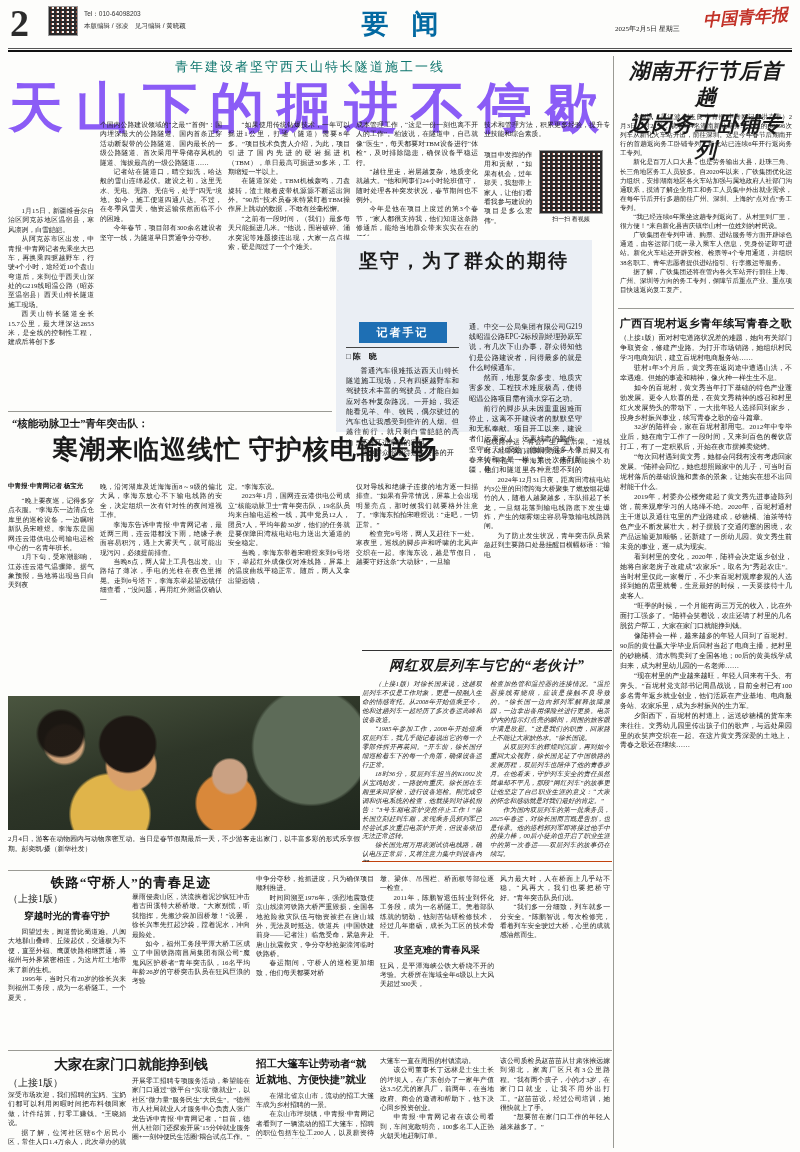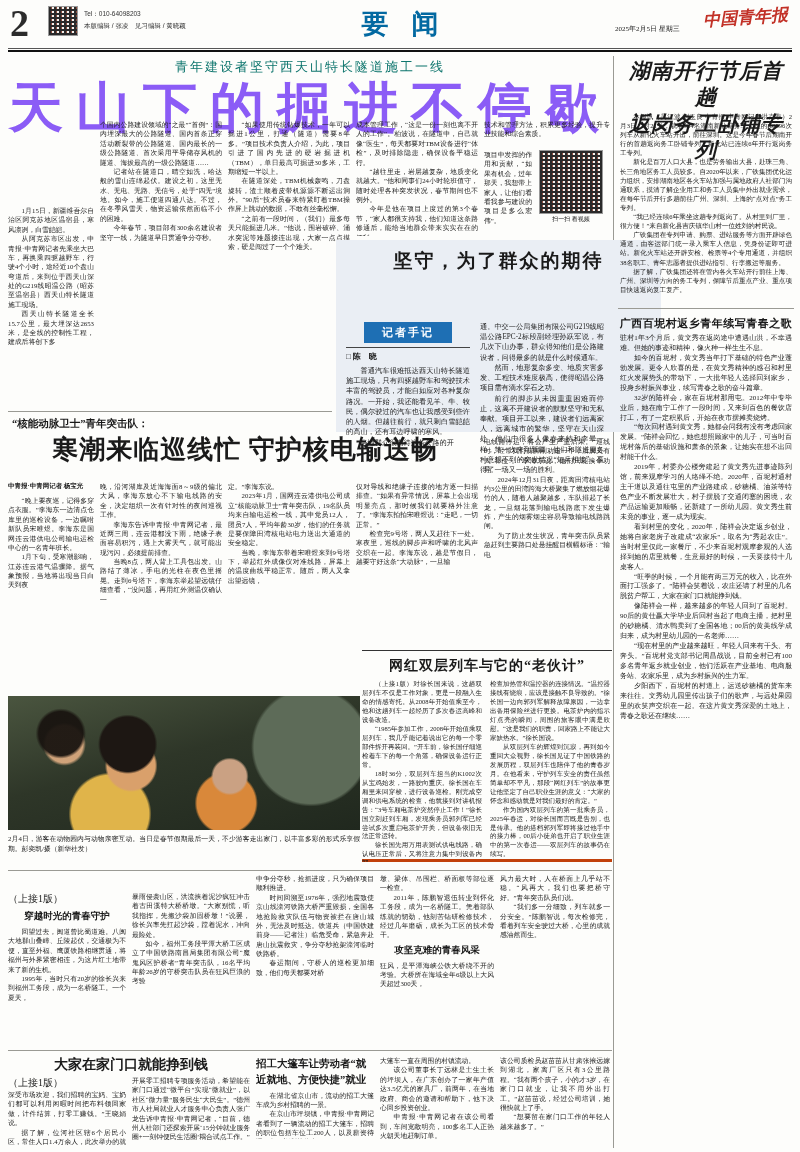--- a/index.html
+++ b/index.html
@@ -62,21 +62,21 @@
       radial-gradient(circle at 15% 28%, rgba(25,20,16,.95) 0 7%, transparent 8%),
       radial-gradient(circle at 16% 36%, rgba(216,168,126,.95) 0 6%, transparent 7%),
       radial-gradient(circle at 34% 36%, #1d1713 0 11%, transparent 12%),
       radial-gradient(circle at 35% 52%, #d9a06b 0 10%, transparent 11%),
       radial-gradient(circle at 29% 88%, #e0b44a 0 14%, transparent 15%),
       radial-gradient(circle at 63% 60%, #caa183 0 7%, transparent 8%),
       radial-gradient(circle at 62% 80%, #d9883a 0 12%, transparent 13%),
       radial-gradient(circle at 86% 38%, #5d6b58 0 18%, transparent 19%),
       linear-gradient(165deg,#4a553f 0%,#2e3628 45%,#20281e 100%); }
   .qr-caption { font-size:6px; text-align:center; margin-top:1px; }
-  .boxed { border-top:1px solid #333; border-bottom:3px solid #c2410c; }
+  .boxed { border-top:1px solid #333; border-bottom:1px solid #c2410c;font-style:italic; }
 </style>
 </head>
 <body>
 
 <div class="page">
 
   <div class="abs pagenum" style="left:10px;top:4px;">2</div>
   <div class="abs qr" style="left:48px;top:6px;width:30px;height:30px;"></div>
   <div class="abs contact" style="left:84px;top:8px;">
     <div>Tel：010-64098203</div>
@@ -118,21 +118,21 @@
     <div class="col cont" style="width:48px;height:86px;">
         <p>项目中发挥的作用和贡献，“如果有机会，过年那天，我想带上家人，让他们看看我参与建设的项目是多么宏伟”。</p>
       </div>
     <div style="width:72px;">
       <div class="qr" style="width:64px;height:64px;margin:0 auto;"></div>
       <div class="qr-caption">扫一扫 看视频</div>
     </div>
   </div>
   <div class="hline" style="left:8px;top:411px;width:324px;"></div>
 
-  <div class="abs notebox" style="left:336px;top:240px;width:325px;height:192px;">
+  <div class="abs notebox" style="left:336px;top:240px;width:256px;height:192px;">
     <div class="title">坚守，为了群众的期待</div>
     <div style="display:flex;gap:10px;margin-top:48px;">
       <div style="width:124px;">
         <div style="text-align:center;margin-bottom:2px;"><span class="tag-blue">记者手记</span></div>
         <div class="byline-rule"></div>
         <div class="note-author">□ 陈　晓</div>
         <div class="col" style="height:112px;">
             <p>普通汽车很难抵达西天山特长隧道施工现场，只有四驱越野车和驾驶技术丰富的驾驶员，才能自如应对各种复杂路况。一开始，我还能看见羊、牛、牧民，偶尔驶过的汽车也让我感受到些许的人烟。但越往前行，就只剩白雪皑皑的高山，还有耳边呼啸的寒风。</p>
             <p>当地群众很期待这条公路的开</p>
           </div>
@@ -189,20 +189,21 @@
       <div class="col cont" style="width:120px;height:182px;font-size:6.5px;">
           <p>检查加热管和温控器的连接情况。“温控器接线有烧痕，应该是接触不良导致的。”徐长国一边向郭列军解释故障原因，一边拿出备用保险丝进行更换。电茶炉内的指示灯点亮的瞬间，周围的旅客眼中满是欣慰。“这是我们的职责，回家路上不能让大家缺热水。”徐长国说。</p>
           <p>从双层列车的辉煌到沉寂，再到如今重回大众视野，徐长国见证了中国铁路的发展历程，双层列车也陪伴了他的青春岁月。在他看来，守护列车安全的责任虽然简单却不平凡，那段“网红列车”的故事更让他坚定了自己职业生涯的意义：“大家的怀念和感动就是对我们最好的肯定。”</p>
           <p>作为国内双层列车的第一批乘务员，2025年春运，对徐长国而言既是告别，也是传承。他的搭档郭列军即将接过他手中的接力棒，00后小徒弟也开启了职业生涯中的第一次春运——双层列车的故事仍在续写。</p>
         </div>
     </div>
   </div>
 
   <div class="hline" style="left:8px;top:870px;width:604px;"></div>
 
+  <div class="abs h-band" style="left:8px;top:874px;width:246px;">铁路“守桥人”的青春足迹</div>
   <div class="abs" style="left:8px;top:892px;width:118px;height:154px;overflow:hidden;">
     <div class="leadin">（上接1版）</div>
     <div class="subhead">穿越时光的青春守护</div>
     <div class="col plist" style="height:118px;">
         <p>回望过去，闽道曾比蜀道难。八闽大地群山叠嶂、丘陵起伏，交通极为不便，直至外福、鹰厦铁路相继贯通，将福州与外界紧密相连，为这片红土地带来了新的生机。</p>
         <p>1995年，当时只有20岁的徐长兴来到福州工务段，成为一名桥隧工。一个夏天，</p>
       </div>
   </div>
   <div class="abs col cont" style="left:132px;top:892px;width:118px;height:154px;">
       <p>暴雨侵袭山区，洪流挟着泥沙疯狂冲击着古田溪特大桥桥墩。“大家别慌，听我指挥，先搬沙袋加固桥墩！”说罢，徐长兴率先扛起沙袋，蹚着泥水，冲向最险处。</p>
@@ -266,20 +267,21 @@
   <div class="abs col" style="left:620px;top:112px;width:172px;height:192px;font-size:6.6px;">
       <p>本报讯（吴江波 刘玉良 中青报·中青网记者洪克非）2月3日17时21分，载着984名湖南新化籍务工人员的K6596次列车从新化火车站开出，前往深圳。这是今年春节后湖南开行的首趟返岗务工卧铺专列，新化站已连续6年开行返岗务工专列。</p>
       <p>新化是百万人口大县，也是劳务输出大县，赴珠三角、长三角地区务工人员较多。自2020年以来，广铁集团优化运力组织，安排湖南地区各火车站加强与属地政府人社部门沟通联系，摸清了解企业用工和务工人员集中外出就业需求，在每年节后开行多趟前往广州、深圳、上海的“点对点”务工专列。</p>
       <p>“我已经连续6年乘坐这趟专列返岗了。从村里到厂里，很方便！”来自新化县吉庆镇华山村一位姓刘的村民说。</p>
       <p>广铁集团在专列申请、购票、进站服务等方面开辟绿色通道，由客运部门统一录入乘车人信息，凭身份证即可进站。新化火车站还开辟安检、检票等4个专用通道，并组织38名职工、青年志愿者提供进站指引、行李搬运等服务。</p>
       <p>据了解，广铁集团还将在管内各火车站开行前往上海、广州、深圳等方向的务工专列，保障节后重点产业、重点项目快速返岗复工复产。</p>
     </div>
   <div class="hline" style="left:618px;top:308px;width:176px;"></div>
   <div class="abs h-rail-mid" style="left:618px;top:316px;width:176px;">广西百坭村返乡青年续写青春之歌</div>
   <div class="abs col cont" style="left:620px;top:334px;width:172px;height:812px;font-size:7px;line-height:1.42;">
+      <p>（上接1版）面对村屯道路状况差的难题，她向有关部门争取资金，修建产业路。为打开市场销路，她组织村民学习电商知识，建立百坭村电商服务站……</p>
       <p>驻村1年3个月后，黄文秀在返岗途中遭遇山洪，不幸遇难。但她的事迹和精神，像火种一样生生不息。</p>
       <p>如今的百坭村，黄文秀当年打下基础的特色产业蓬勃发展。更令人欣喜的是，在黄文秀精神的感召和村里红火发展势头的带动下，一大批年轻人选择回到家乡，投身乡村振兴事业，续写青春之歌的奋斗篇章。</p>
       <p>32岁的陆祥会，家在百坭村那用屯。2012年中专毕业后，她在南宁工作了一段时间，又来到百色的餐饮店打工，有了一定积累后，开始在夜市摆摊卖烧烤。</p>
       <p>“每次回村遇到黄文秀，她都会问我有没有考虑回家发展。”陆祥会回忆，她也想照顾家中的儿子，可当时百坭村落后的基础设施和萧条的景象，让她实在想不出回村能干什么。</p>
       <p>2019年，村委办公楼旁建起了黄文秀先进事迹陈列馆，前来观摩学习的人络绎不绝。2020年，百坭村通村主干道以及通往屯里的产业路建成，砂糖橘、油茶等特色产业不断发展壮大，村子摆脱了交通闭塞的困境，农产品运输更加顺畅，还新建了一所幼儿园。黄文秀生前未竟的事业，逐一成为现实。</p>
       <p>看到村里的变化，2020年，陆祥会决定返乡创业，她将自家老房子改建成“农家乐”，取名为“秀起农庄”。当时村里仅此一家餐厅，不少来百坭村观摩参观的人选择到她的店里就餐，生意最好的时候，一天要接待十几桌客人。</p>
       <p>“旺季的时候，一个月能有两三万元的收入，比在外面打工强多了。”陆祥会笑着说，农庄还请了村里的几名脱贫户帮工，大家在家门口就能挣到钱。</p>
       <p>像陆祥会一样，越来越多的年轻人回到了百坭村。90后的黄仕赢大学毕业后回村当起了电商主播，把村里的砂糖橘、清水鸭卖到了全国各地；00后的黄美线学成归来，成为村里幼儿园的一名老师……</p>
       <p>“现在村里的产业越来越旺，年轻人回来有干头、有奔头。”百坭村党支部书记周昌战说，目前全村已有100多名青年返乡就业创业，他们活跃在产业基地、电商服务站、农家乐里，成为乡村振兴的生力军。</p>
       <p>夕阳西下，百坭村的村道上，运送砂糖橘的货车来来往往。文秀幼儿园里传出孩子们的歌声，与远处果园里的欢笑声交织在一起。在这片黄文秀深爱的土地上，青春之歌还在继续……</p>

